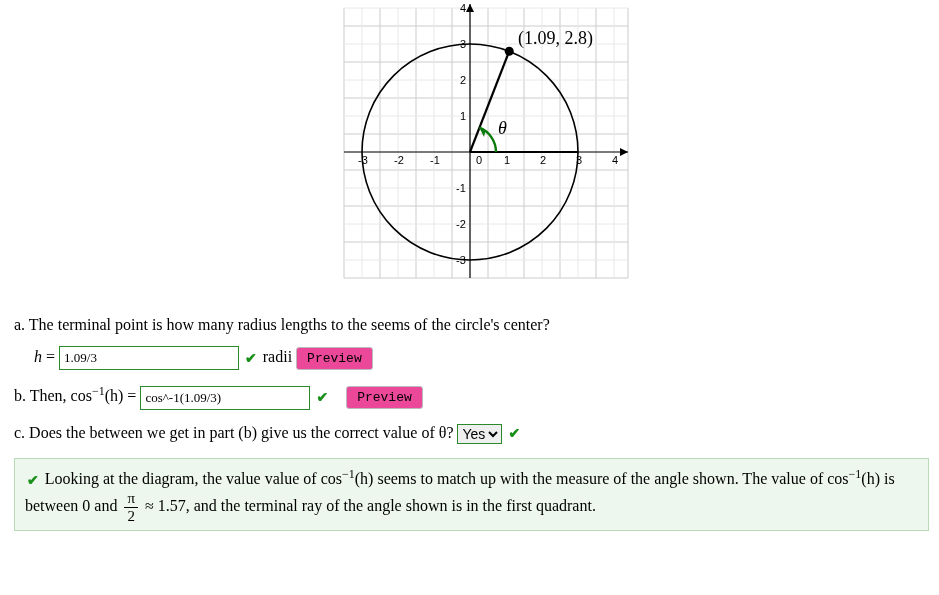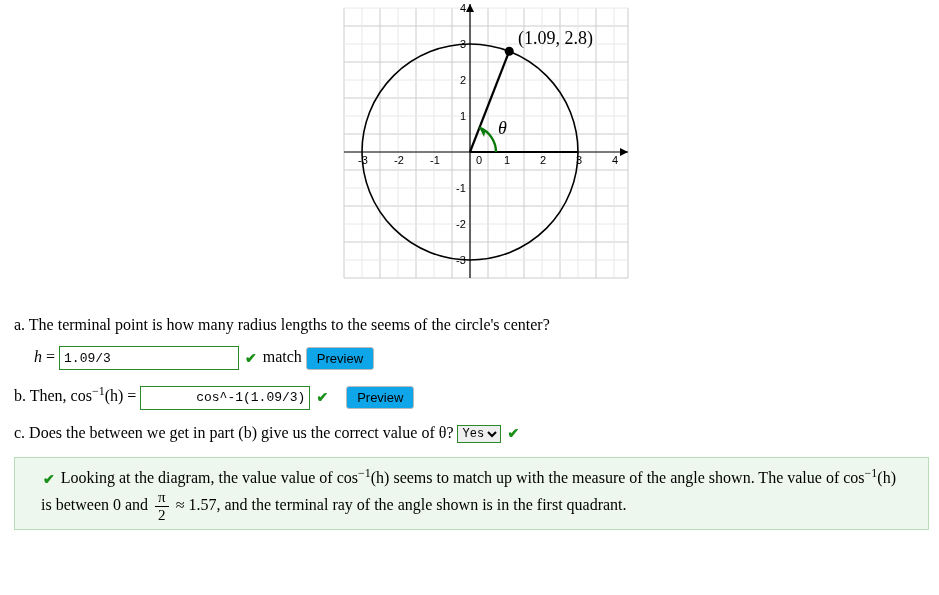--- a/index.html
+++ b/index.html
@@ -11,42 +11,42 @@
     color: #000;
   }
   .diagram-wrap {
     text-align: center;
     padding-top: 2px;
   }
   .question-block { padding: 6px 10px 6px 14px; }
   .part { margin: 14px 0; }
   .indent { margin-left: 20px; }
   input[type="text"] {
-    font-family: Liberation Mono, monospace;
+    font-family: Liberation Serif, serif;
     font-size: 13px;
     padding: 2px 4px;
     border: 1px solid #555;
     height: 18px;
     box-sizing: content-box;
     vertical-align: middle;
   }
   input.correct { border: 1px solid #2a8a2a; }
   button.preview {
-    font-family: Liberation Sans, sans-serif;
+    font-family: Liberation Mono, monospace;
     font-size: 13px;
-    background: #0ea5e9;
+    background: #ec4899;
     border: 1px solid #bbb;
     border-radius: 3px;
     padding: 3px 10px;
     vertical-align: middle;
     cursor: pointer;
   }
   select.answer-select {
-    font-family: Liberation Mono, monospace;
-    font-size: 12px;
+    font-family: Liberation Sans, sans-serif;
+    font-size: 14px;
     border: 1px solid #2a8a2a;
     vertical-align: middle;
   }
   .check-icon { 
     display: inline-block;
     color: #1a8f1a; 
     font-weight: bold; 
     vertical-align: middle; 
     font-size: 14px;
     margin: 0 2px;
@@ -55,21 +55,21 @@
     display: inline-block;
     color: #cc0000; 
     font-weight: bold; 
     vertical-align: middle; 
     font-size: 13px;
     margin: 0 2px;
   }
   .feedback-box {
     background: #edf7ed;
     border: 1px solid #b8dcb8;
-    padding: 6px 26px;
+    padding: 6px 10px;
     margin: 8px 0 4px 0;
     line-height: 1.5;
   }
   .math-i { font-style: italic; font-family: "Times New Roman", serif; }
   .sup { vertical-align: super; font-size: 0.75em; }
   .frac {
     display: inline-block;
     vertical-align: middle;
     text-align: center;
     font-size: 15px;
@@ -165,28 +165,28 @@
 
 <div class="question-block">
 
   <div class="part">
     <span>a. The terminal point is how many radius lengths to the seems of the circle's center?</span>
     <div style="height:12px"></div>
     <span class="indent">
       <span class="math-i">h</span><span> = </span>
       <input type="text" class="correct" style="width: 170px;" value="1.09/3">
       <span class="check-icon">✔</span>
-      <span> match   </span>
+      <span> radii   </span>
       <button class="preview">Preview</button>
     </span>
   </div>
 
   <div class="part">
     <span>b. Then, cos</span><span class="sup">−1</span><span>(h)</span><span> = </span>
-    <input type="text" class="correct" style="width: 160px; text-align: right;" value="cos^-1(1.09/3)">
+    <input type="text" class="correct" style="width: 160px;" value="cos^-1(1.09/3)">
     <span class="check-icon">✔</span>
     &nbsp;&nbsp;
     <button class="preview">Preview</button>
   </div>
 
   <div class="part">
     <span>c. Does the between we get in part (b) give us the correct value of θ?</span>
     <select class="answer-select">
       <option>Yes</option>
       <option>No</option>

